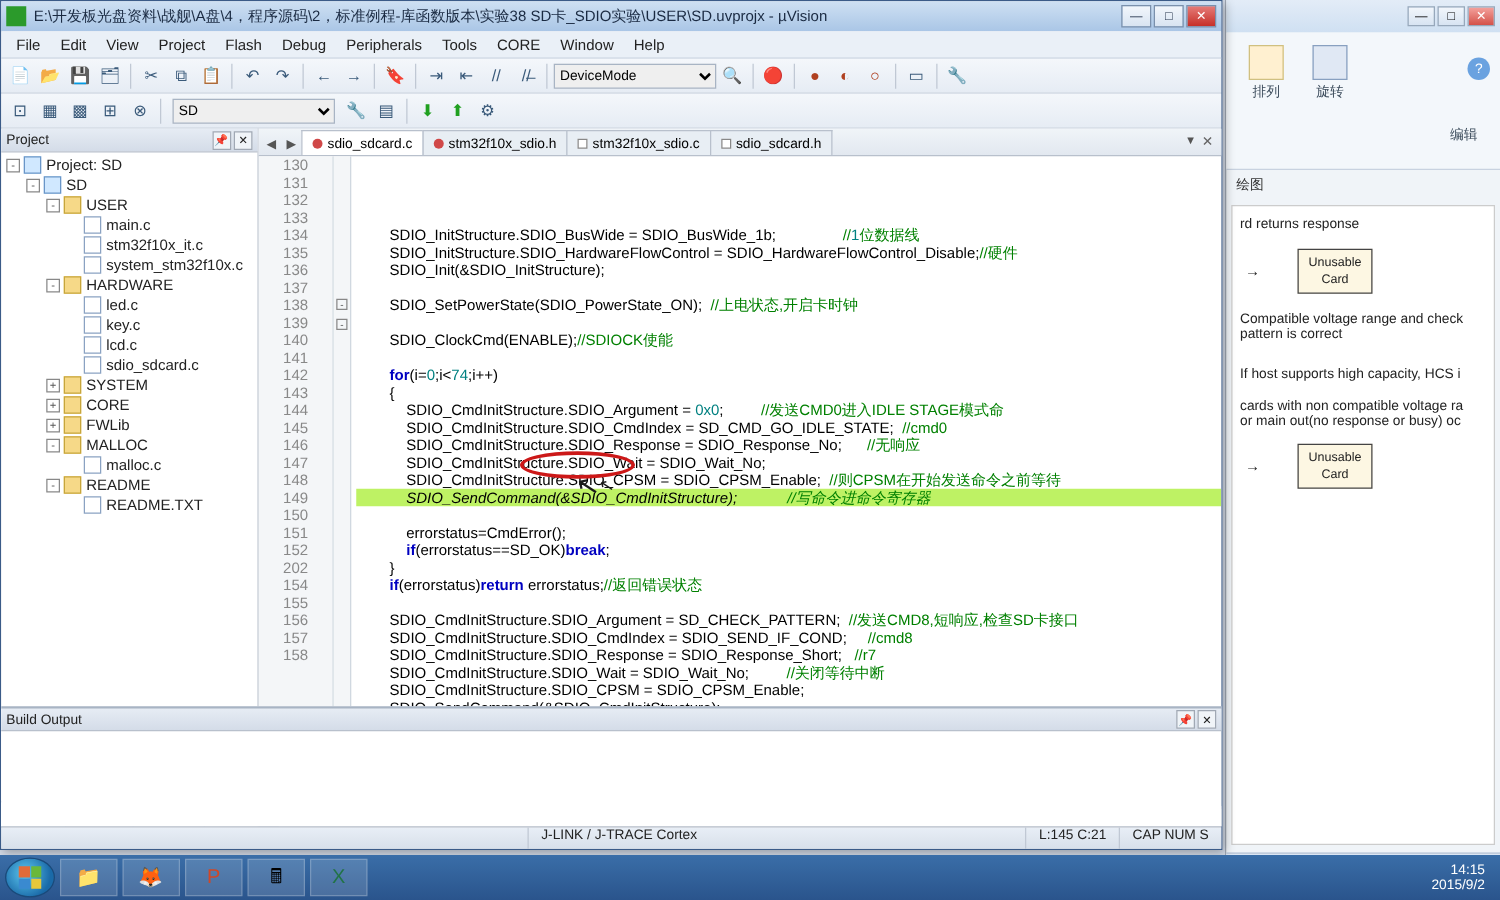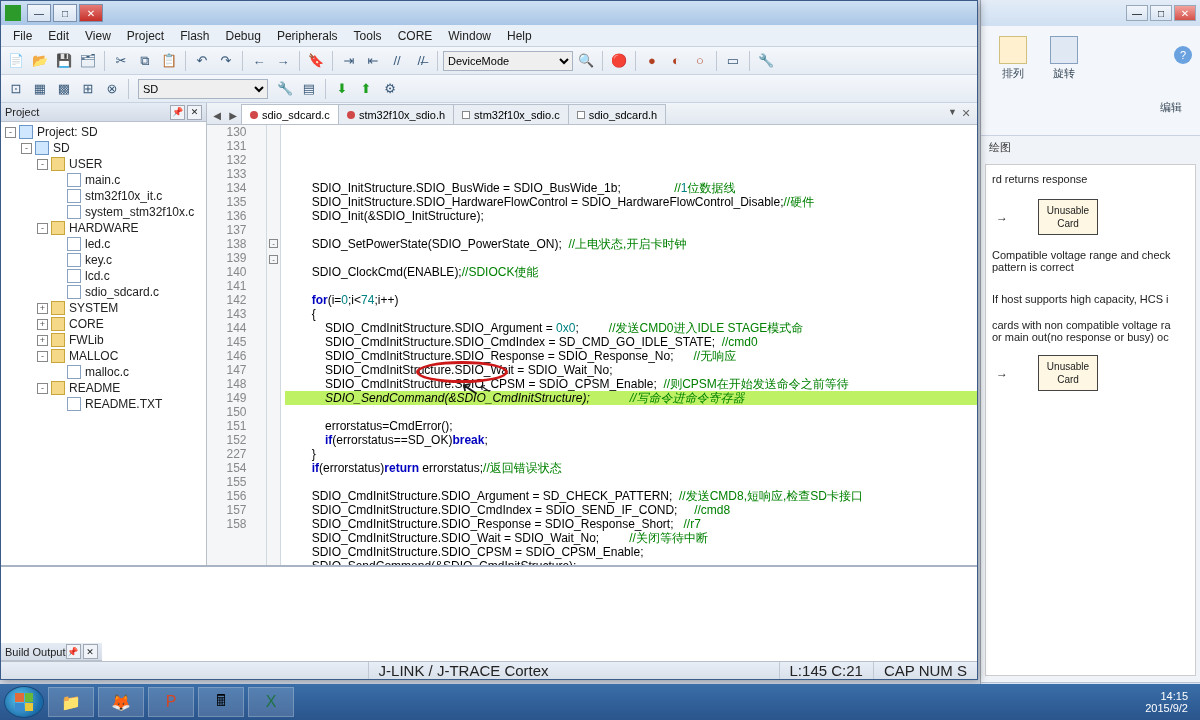--- a/index.html
+++ b/index.html
@@ -83,27 +83,27 @@
 .num{color:#008080;}
 .cmt{color:#008000;}
 .circle-annotation{position:absolute;border:3px solid #cc1818;border-radius:50%/50%;pointer-events:none;}
 .cursor-annotation{position:absolute;font-size:22px;color:#1a1a1a;pointer-events:none;transform:rotate(-12deg);}
 
 .h-scroll{height:16px;background:#f0f0f0;border-top:1px solid #c8d0dc;display:flex;align-items:center;}
 .h-scroll .sb-btn{width:16px;height:14px;background:#e0e6ee;border:1px solid #b8c0cc;font-size:9px;display:flex;align-items:center;justify-content:center;}
 .h-scroll .sb-track{flex:1;height:14px;background:#eef2f6;position:relative;}
 .h-scroll .sb-thumb{position:absolute;left:4%;width:32%;top:1px;bottom:1px;background:#cfd8e2;border:1px solid #a8b4c4;}
 
-.build-output{position:absolute;left:0;right:0;bottom:18px;height:96px;background:#fff;border-top:2px solid #a8b4c4;display:flex;flex-direction:row;align-items:flex-end;}
+.build-output{position:absolute;left:0;right:0;bottom:18px;height:96px;background:#fff;border-top:2px solid #a8b4c4;display:flex;flex-direction:column;}
 .bo-title{height:18px;background:linear-gradient(#e6ecf4,#d4dce8);border-bottom:1px solid #b8c0cc;font-size:11px;padding:1px 4px;color:#222;display:flex;align-items:center;justify-content:space-between;}
 .bo-title .bo-btns{display:flex;gap:2px;}
 .bo-title .bo-x{width:15px;height:15px;border:1px solid #a0a8b4;font-size:9px;display:flex;align-items:center;justify-content:center;background:#f0f4f8;}
 .bo-content{flex:1;font-family:Consolas,monospace;font-size:12px;padding:2px 6px;color:#000;white-space:pre;overflow:hidden;}
 
-.uv-status{position:absolute;bottom:0;left:0;right:0;height:18px;background:linear-gradient(#e8eef6,#d8e0ea);border-top:1px solid #b8c0cc;font-size:15px;color:#222;display:flex;align-items:center;}
+.uv-status{position:absolute;bottom:0;left:0;right:0;height:18px;background:linear-gradient(#e8eef6,#d8e0ea);border-top:1px solid #b8c0cc;font-size:11px;color:#222;display:flex;}
 .uv-status .seg{padding:0 10px;border-left:1px solid #c0c8d4;}
 .uv-status .spacer{flex:1;}
 
 
 .taskbar{position:absolute;bottom:0;left:0;right:0;height:36px;background:linear-gradient(#3a6ea8,#2a548c);display:flex;align-items:center;padding:0 4px;gap:4px;}
 .taskbar .start{width:40px;height:32px;border-radius:50%;background:radial-gradient(circle at 40% 40%, #5dc8f0 0%, #1a6aa8 70%);border:1px solid #1a4a7a;display:flex;align-items:center;justify-content:center;}
 .taskbar .start .win-logo{width:18px;height:18px;display:grid;grid-template-columns:1fr 1fr;grid-template-rows:1fr 1fr;gap:1px;}
 .taskbar .start .win-logo span:nth-child(1){background:#e26b3a;}
 .taskbar .start .win-logo span:nth-child(2){background:#6ab83a;}
 .taskbar .start .win-logo span:nth-child(3){background:#3a8ad0;}
@@ -153,20 +153,21 @@
     <span>125%</span>
     <span>⊖</span>
     <span style="width:60px;height:4px;background:#aab8c8;display:inline-block;"></span>
   </div>
 </div>
 
 <div class="uvision-window">
 
   <div class="uv-title">
     <div class="icon"></div>
+    <div class="title-text">E:\开发板光盘资料\战舰\A盘\4，程序源码\2，标准例程-库函数版本\实验38 SD卡_SDIO实验\USER\SD.uvprojx - µVision</div>
     <div class="win-btns">
       <div class="win-btn">—</div>
       <div class="win-btn">□</div>
       <div class="win-btn close">✕</div>
     </div>
   </div>
 
   <div class="uv-menu">
     <div class="m-item">File</div>
     <div class="m-item">Edit</div>
@@ -405,21 +406,21 @@
             <div class="code-line">143</div>
             <div class="code-line">144</div>
             <div class="code-line">145</div>
             <div class="code-line">146</div>
             <div class="code-line">147</div>
             <div class="code-line">148</div>
             <div class="code-line">149</div>
             <div class="code-line">150</div>
             <div class="code-line">151</div>
             <div class="code-line">152</div>
-            <div class="code-line">227</div>
+            <div class="code-line">202</div>
             <div class="code-line">154</div>
             <div class="code-line">155</div>
             <div class="code-line">156</div>
             <div class="code-line">157</div>
             <div class="code-line">158</div>
           </div>
         <div class="fold-gutter" id="fold-gutter">
             <div style="height: 14px;"></div>
             <div style="height: 14px;"></div>
             <div style="height: 14px;"></div>

